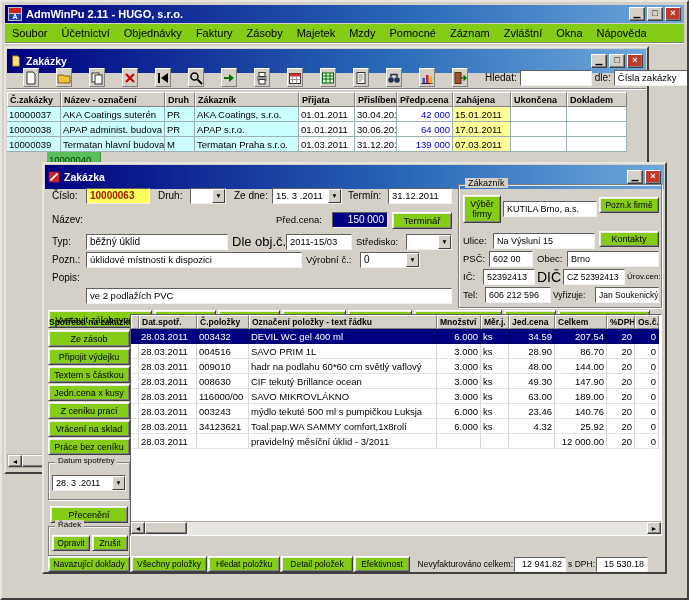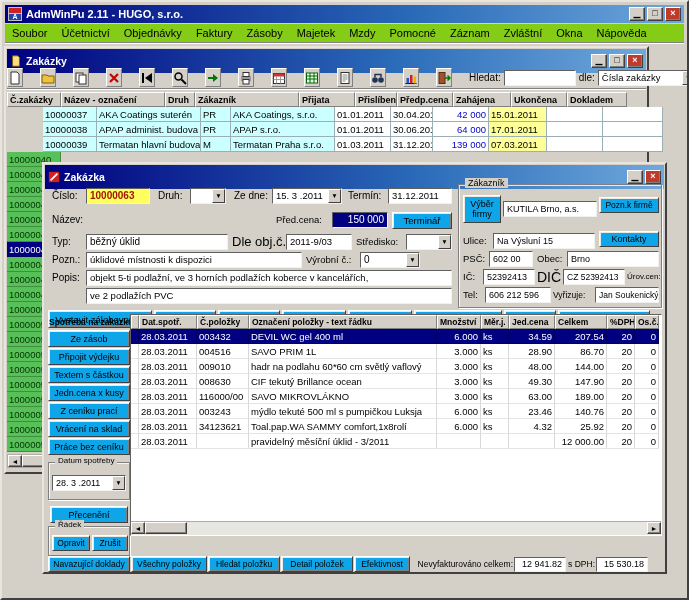--- a/index.html
+++ b/index.html
@@ -5,41 +5,41 @@
   *{margin:0;padding:0;box-sizing:border-box;font-family:"Liberation Sans","DejaVu Sans",sans-serif;}
   body{width:689px;height:600px;overflow:hidden;background:#d4d0c8;}
   .screen{position:relative;width:689px;height:600px;background:#d4d0c8;border:2px solid;border-color:#e8e5de #404040 #404040 #e8e5de;overflow:hidden;}
   .titlebar{position:absolute;display:flex;align-items:center;gap:4px;padding:0 3px;background:linear-gradient(90deg,#00007f,#2a6ab8 60%,#6fa8dc);color:#fff;font-size:11px;font-weight:bold;height:18px;overflow:hidden;white-space:nowrap;}
   .ctitle{height:24px;font-size:10.5px;}
   .tbtns{margin-left:auto;display:flex;gap:2px;}
   .tbb{width:16px;height:14px;background:#d4d0c8;border:1px solid;border-color:#fff #404040 #404040 #fff;box-shadow:inset -1px -1px 0 #808080;color:#000;font-size:9px;line-height:11px;text-align:center;font-weight:bold;}
   .tbb.close{background:#c03a2b;color:#fff;}
   .menubar{position:absolute;top:22px;left:3px;right:3px;height:19px;display:flex;align-items:center;background:#84cc16;border-bottom:1px solid #808080;box-shadow:0 1px 0 #fff;font-size:11px;}
   .mitem{padding:2px 7px;color:#000;}
-  .btn{background:#0ea5e9;border:1px solid;border-color:#fff #404040 #404040 #fff;box-shadow:inset 1px 1px 0 #ece9e2,inset -1px -1px 0 #808080;font-size:9.5px;display:flex;align-items:center;justify-content:center;color:#000;overflow:hidden;white-space:nowrap;cursor:default;}
+  .btn{background:#84cc16;border:1px solid;border-color:#fff #404040 #404040 #fff;box-shadow:inset 1px 1px 0 #ece9e2,inset -1px -1px 0 #808080;font-size:9.5px;display:flex;align-items:center;justify-content:center;color:#000;overflow:hidden;white-space:nowrap;cursor:default;}
   .lbl{position:absolute;font-size:10px;line-height:16px;color:#000;white-space:nowrap;overflow:hidden;}
   .fld{position:absolute;height:16px;background:#fff;border:1px solid;border-color:#606060 #f4f2ee #f4f2ee #606060;font-size:10px;line-height:14px;padding:0 3px;white-space:nowrap;overflow:hidden;color:#000;}
   .fld.yellow{background:#ffff60;color:#a01800;font-weight:bold;}
   .fld.navy{background:#000080;color:#fff;text-align:right;}
   .combo{padding-right:15px;position:absolute;}
   .carrow{position:absolute;right:0;top:0;bottom:0;width:13px;background:#d4d0c8;border:1px solid;border-color:#fff #404040 #404040 #fff;font-size:6.5px;display:flex;align-items:center;justify-content:center;color:#000;}
   .group{position:absolute;border:1px solid #808080;box-shadow:inset 1px 1px 0 rgba(255,255,255,.8),1px 1px 0 #fff;}
   .group-label{position:absolute;top:-7px;left:6px;background:#d4d0c8;padding:0 3px;font-size:9px;white-space:nowrap;}
   .win{position:absolute;background:#d4d0c8;border:2px solid;border-color:#e8e5de #404040 #404040 #e8e5de;}
-  .toolbar{position:absolute;top:18px;left:1px;right:1px;height:24px;display:flex;align-items:center;gap:17px;padding:0 0;border-bottom:1px solid #fff;box-shadow:0 -1px 0 #808080 inset;}
+  .toolbar{position:absolute;top:18px;left:1px;right:1px;height:24px;display:flex;align-items:center;gap:17px;padding:0 16px;border-bottom:1px solid #fff;box-shadow:0 -1px 0 #808080 inset;}
   .tool{width:20px;height:19px;background:#d4d0c8;border:1px solid;border-color:#fff #808080 #808080 #fff;display:flex;align-items:center;justify-content:center;}
   .hc{background:#d4d0c8;border:1px solid;border-color:#fff #808080 #808080 #fff;font-size:9px;font-weight:bold;display:flex;align-items:center;padding:0 2px;white-space:nowrap;overflow:hidden;height:15px;}
   .dc{border-right:1px solid #9ab0b4;border-bottom:1px solid #9ab0b4;font-size:9.5px;display:flex;align-items:center;padding:0 2px;white-space:nowrap;overflow:hidden;height:15px;}
-  .zrow{display:flex;height:15px;padding-left:36px;}
+  .zrow{display:flex;height:15px;}
   .z0{width:54px}.z1{width:104px}.z2{width:30px}.z3{width:104px}.z4{width:56px}.z5{width:42px}.z6{width:56px}.z7{width:58px}.z8{width:56px}.z9{width:60px}
   .zrow .z0,.zrow .z1,.zrow .z2,.zrow .z3{background:#ccffff}
   .zrow .z4,.zrow .z5,.zrow .z8,.zrow .z9{background:#fff}
   .zrow .z6{background:#fff;color:#0000cc;justify-content:flex-end}
   .zrow .z7{background:#ffff99}
-  .grow{display:flex;height:15px;}
+  .grow{display:flex;height:15px;padding-left:40px;}
   .gcell{width:54px;height:15px;background:#58c058;border-right:1px solid #3f8f3f;border-bottom:1px solid #3f8f3f;font-size:9.5px;display:flex;align-items:center;padding:0 2px;color:#003300;overflow:hidden;}
   .grow.selected .gcell{background:#000080;color:#fff;border-color:#000060;}
   .hscroll{position:absolute;height:14px;display:flex;background:#e8e6e0;border:1px solid #b0aca4;}
   .sarrow{width:14px;height:12px;background:#d4d0c8;border:1px solid;border-color:#fff #404040 #404040 #fff;box-shadow:inset -1px -1px 0 #808080;font-size:7px;display:flex;align-items:center;justify-content:center;}
   .sthumb{width:42px;height:12px;background:#d4d0c8;border:1px solid;border-color:#fff #404040 #404040 #fff;box-shadow:inset -1px -1px 0 #808080;}
   .strack{flex:1}
   .dialog{position:absolute;left:40px;top:160px;width:625px;height:412px;background:#d4d0c8;border:2px solid;border-color:#e8e5de #404040 #404040 #e8e5de;z-index:10;}
   .sbtn{position:absolute;left:4px;width:82px;height:17px;font-size:9px;}
   .items-table{position:absolute;left:86px;top:150px;width:532px;height:222px;border:1px solid;border-color:#606060 #fff #fff #606060;background:#fff;display:flex;flex-direction:column;overflow:hidden;}
   .items-header{display:flex;height:14px;flex:0 0 14px;}
@@ -400,31 +400,30 @@
     <span class="fld" style="left:344px;top:24px;width:64px;font-size:9.5px">31.12.2011</span>
 
     <span class="lbl" style="left:8px;top:48px;width:34px">Název:</span>
     <span class="lbl" style="left:232px;top:48px;width:54px;font-size:9.5px">Před.cena:</span>
     <span class="fld navy" style="left:288px;top:48px;width:56px">150 000</span>
     <button class="btn" style="position:absolute;left:348px;top:48px;width:60px;height:17px">Terminář</button>
 
     <span class="lbl" style="left:8px;top:70px;width:30px">Typ:</span>
     <span class="fld" style="left:42px;top:70px;width:142px">běžný úklid</span>
     <span class="lbl" style="left:188px;top:70px;width:54px;font-size:13px">Dle obj.č.:</span>
-    <span class="fld" style="left:242px;top:70px;width:66px;font-size:9.5px">2011-9/03</span>
+    <span class="fld" style="left:242px;top:70px;width:66px;font-size:9.5px">2011-15/03</span>
     <span class="lbl" style="left:312px;top:70px;width:48px;font-size:9.5px">Středisko:</span>
     <span class="fld combo" style="left:362px;top:70px;width:46px"><span></span><span class="carrow">▼</span></span>
 
     <span class="lbl" style="left:8px;top:88px;width:32px">Pozn.:</span>
     <span class="fld" style="left:42px;top:88px;width:216px;font-size:9.5px">úklidové místnosti k dispozici</span>
     <span class="lbl" style="left:262px;top:88px;width:52px;font-size:9.5px">Výrobní č.:</span>
     <span class="fld combo" style="left:316px;top:88px;width:60px"><span>0</span><span class="carrow">▼</span></span>
 
     <span class="lbl" style="left:8px;top:106px;width:34px">Popis:</span>
-    <span class="fld" style="left:42px;top:106px;width:366px;font-size:9.5px">objekt 5-ti podlažní, ve 3 horních podlažích koberce v kancelářích,</span>
     <span class="fld" style="left:42px;top:124px;width:366px;font-size:9.5px">ve 2 podlažích PVC</span>
 
     <div class="group" style="left:414px;top:20px;width:204px;height:124px">
       <span class="group-label">Zákazník</span>
       <button class="btn" style="position:absolute;left:4px;top:10px;width:38px;height:28px;flex-direction:column;font-size:9px;line-height:10px">
           <span>Výběr</span>
           <span>firmy</span>
         </button>
       <span class="fld" style="left:44px;top:16px;width:94px;font-size:9px">KUTILA Brno, a.s.</span>
       <button class="btn" style="position:absolute;left:140px;top:12px;width:60px;height:16px;font-size:8.5px">Pozn.k firmě</button>

